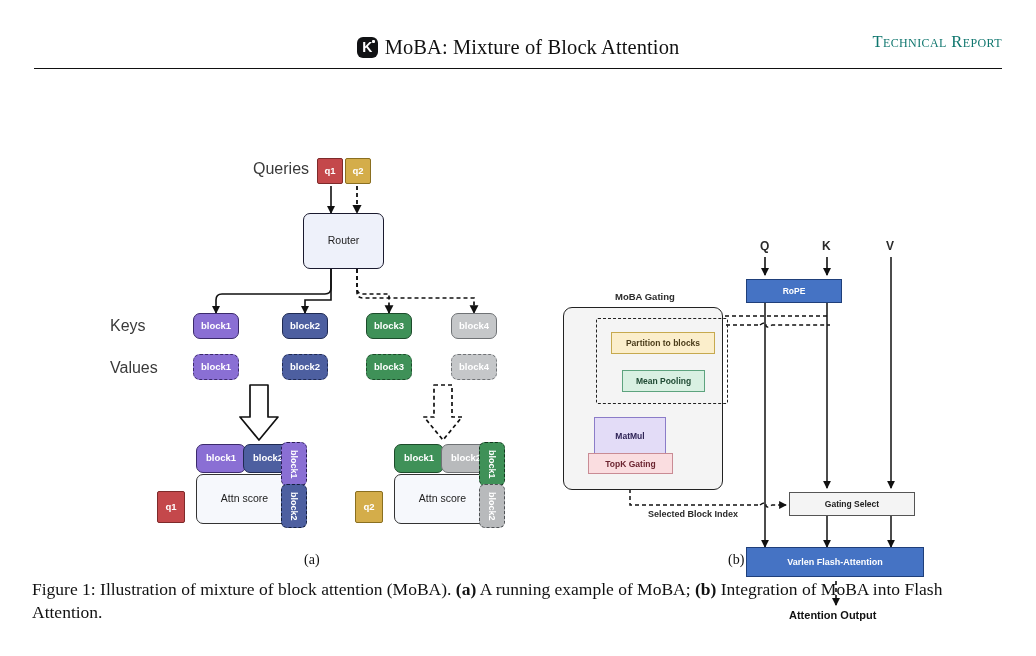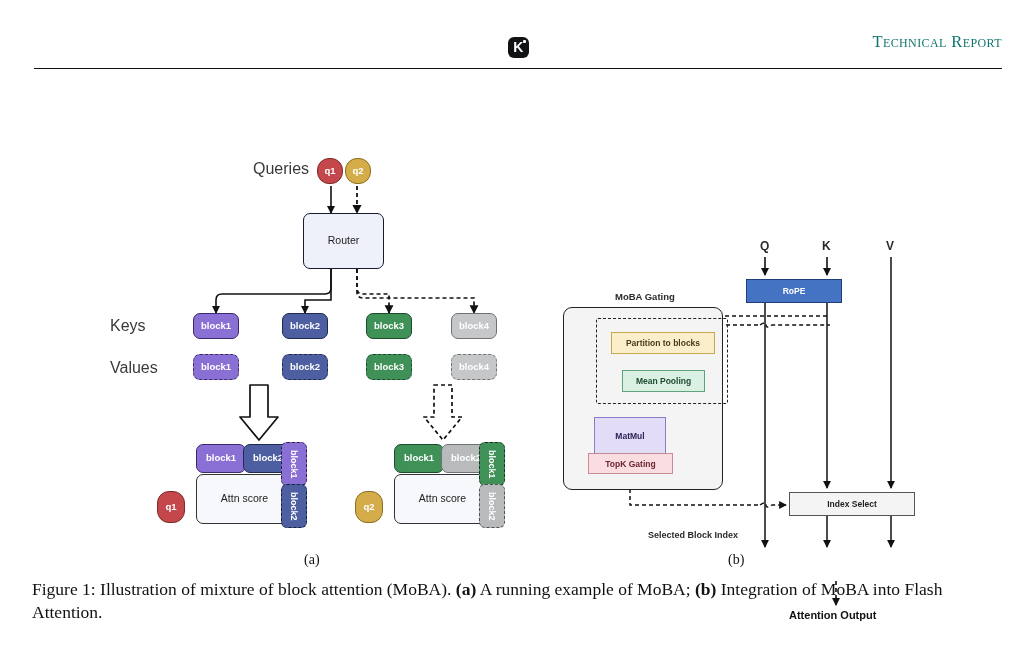--- a/index.html
+++ b/index.html
@@ -60,21 +60,21 @@
     font-family:"Liberation Sans", sans-serif;
     text-align:center; line-height:1.1;
   }
   .lbl {
     position:absolute; font-family:"Liberation Sans", sans-serif;
     color:#3a3a3a; font-size:16px; white-space:nowrap;
   }
   .lbl-b { font-weight:bold; color:#2b2b2b; }
 
   
-  .q-box { width:26px; height:26px; border-radius:12px; border:1.6px solid #7e2a2a; }
+  .q-box { width:26px; height:26px; border-radius:2px; border:1.6px solid #7e2a2a; }
   .blk   { width:46px; height:26px; border-radius:7px; }
 
   svg.wires { position:absolute; left:0; top:0; width:1036px; height:470px; overflow:visible; }
 
   .vtext {
     writing-mode:vertical-rl; text-orientation:mixed;
     font-size:9px; font-weight:bold; color:#fff;
     font-family:"Liberation Sans", sans-serif;
   }
 
@@ -102,20 +102,21 @@
 </style>
 </head>
 <body>
 
 <div class="page-header">
   <div class="hdr-center">
     <span class="logo-badge">
       <span class="k">K</span>
       <span class="dot"></span>
     </span>
+    <span class="hdr-title">MoBA: Mixture of Block Attention</span>
   </div>
   <div class="hdr-right">Technical Report</div>
 </div>
 <div class="hdr-rule"></div>
 
 <div class="figure">
 
   <svg class="wires" viewBox="0 0 1036 470">
     <defs>
       <marker id="ah" markerWidth="7" markerHeight="7" refX="4.6" refY="3" orient="auto">
@@ -227,24 +228,25 @@
   <div class="bnode" style="left:746px; top:187px; width:96px; height:24px; background:#4573c4; color:#fff; border:1.4px solid #1f3f7a;">RoPE</div>
 
   <div class="bnode" style="left:611px; top:240px; width:104px; height:22px; background:#fbeecb; color:#4a3c1a; border:1.4px solid #c6a94e;">Partition to blocks</div>
 
   <div class="bnode" style="left:622px; top:278px; width:83px; height:22px; background:#d9f0e2; color:#1f4a33; border:1.4px solid #5da37e;">Mean Pooling</div>
 
   <div class="bnode" style="left:594px; top:325px; width:72px; height:38px; background:#e3dcf7; color:#2e2356; border:1.4px solid #8b7cc8;">MatMul</div>
 
   <div class="bnode" style="left:588px; top:361px; width:85px; height:21px; background:#fadde0; color:#6b2430; border:1.4px solid #c98b94;">TopK Gating</div>
 
-  <div class="lbl lbl-b" style="left:648px; top:438px; font-size:9px;">Selected Block Index</div>
-
-  <div class="bnode" style="left:789px; top:400px; width:126px; height:24px; background:#f4f4f4; color:#222; border:1.4px solid #555;">Index Select</div>
-
+  <div class="lbl lbl-b" style="left:648px; top:417px; font-size:9px;">Selected Block Index</div>
+
+  <div class="bnode" style="left:789px; top:400px; width:126px; height:24px; background:#f4f4f4; color:#222; border:1.4px solid #555;">Gating Select</div>
+
+  <div class="bnode" style="left:746px; top:455px; width:178px; height:30px; background:#4573c4; color:#fff; border:1.4px solid #1f3f7a; font-size:9px;">Varlen Flash-Attention</div>
 
   <div class="lbl lbl-b" style="left:789px; top:517px; font-size:11px; color:#111;">Attention Output</div>
 
   <div class="subcap" style="left:304px; top:460px;">(a)</div>
   <div class="subcap" style="left:728px; top:460px;">(b)</div>
 </div>
 
 <div class="caption">
   <span>Figure 1: Illustration of mixture of block attention (MoBA). </span><b>(a)</b><span> A running example of MoBA; </span><b>(b)</b><span> Integration of MoBA into Flash Attention.</span>
 </div>

